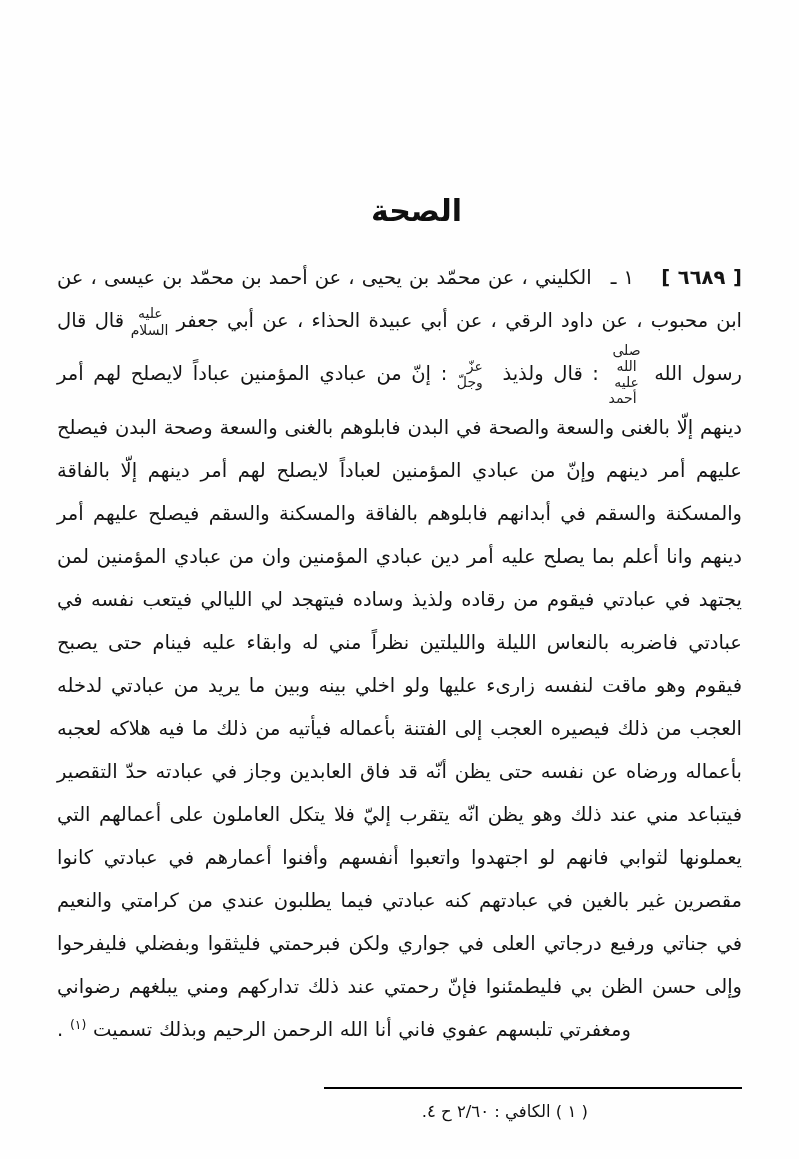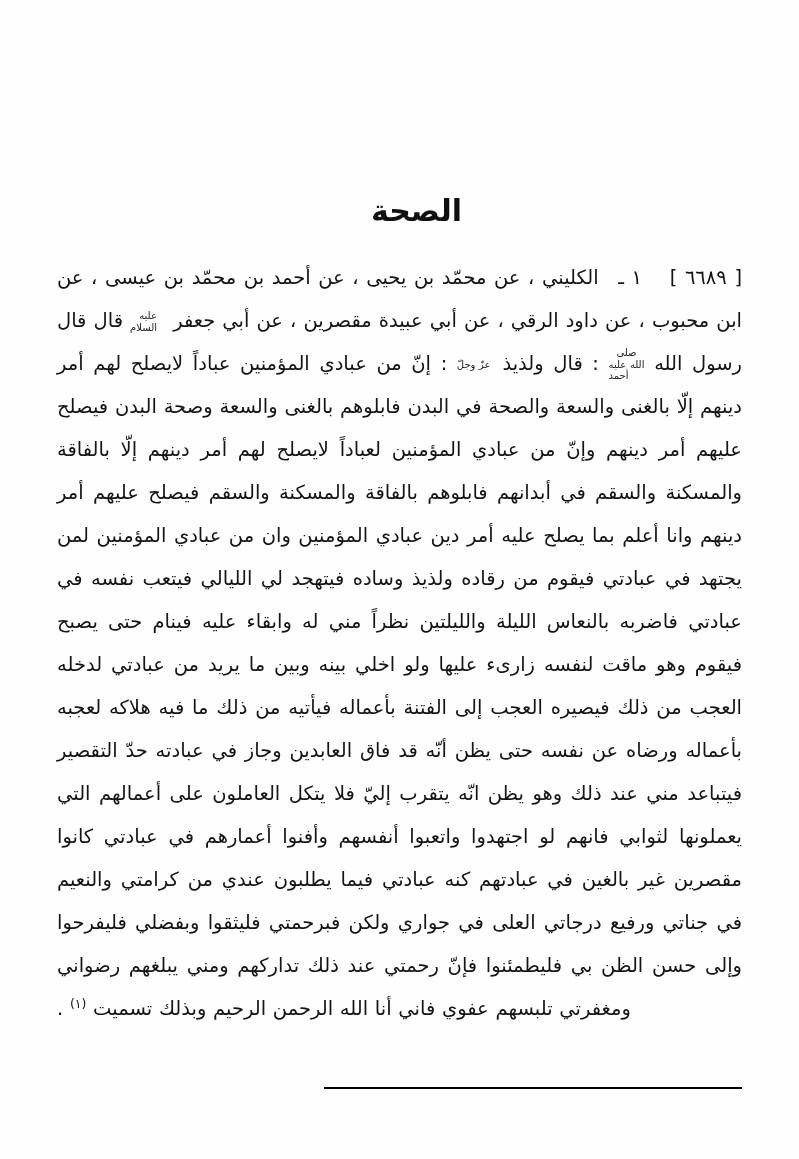--- a/index.html
+++ b/index.html
@@ -36,28 +36,29 @@
     direction: rtl;
     text-align: justify;
     text-align-last: left;       
     font-size: 19.5px;
     line-height: 43px;
     word-spacing: 0.5px;
   }
   .hadith-id {
     margin-left: 20px;           
     white-space: nowrap;
+    font-weight: bold;
   }
   .hadith-seq {
     margin-left: 12px;
   }
   .honorific {
     display: inline-block;
     width: 36px;
-    font-size: 10px;
+    font-size: 14px;
     line-height: 1.15;
     text-align: center;
     vertical-align: middle;
     color: #1c1c1c;
   }
   .footnote-ref {
     font-size: 12.5px;
     vertical-align: super;
     line-height: 0;
   }
@@ -83,29 +84,30 @@
 </head>
 <body>
 
 <div class="page">
 
   <h1 class="page-title">الصحة</h1>
 
   <div class="hadith-body">
     <span class="hadith-id">[ ٦٦٨٩ ]</span>
     <span class="hadith-seq">١ ـ</span>
-    <span>الكليني ، عن محمّد بن يحيى ، عن أحمد بن محمّد بن عيسى ، عن ابن محبوب ، عن داود الرقي ، عن أبي عبيدة مقصرين ، عن أبي جعفر</span>
+    <span>الكليني ، عن محمّد بن يحيى ، عن أحمد بن محمّد بن عيسى ، عن ابن محبوب ، عن داود الرقي ، عن أبي عبيدة الحذاء ، عن أبي جعفر</span>
     <span class="honorific">عليه السلام</span>
     <span>قال قال رسول الله</span>
     <span class="honorific">صلى الله عليه أحمد</span>
     <span>:</span>
     <span>قال ولذيذ</span>
     <span class="honorific">عزّ وجلّ</span>
     <span>:</span>
     <span>إنّ من عبادي المؤمنين عباداً لايصلح لهم أمر دينهم إلّا بالغنى والسعة والصحة في البدن فابلوهم بالغنى والسعة وصحة البدن فيصلح عليهم أمر دينهم وإنّ من عبادي المؤمنين لعباداً لايصلح لهم أمر دينهم إلّا بالفاقة والمسكنة والسقم في أبدانهم فابلوهم بالفاقة والمسكنة والسقم فيصلح عليهم أمر دينهم وانا أعلم بما يصلح عليه أمر دين عبادي المؤمنين وان من عبادي المؤمنين لمن يجتهد في عبادتي فيقوم من رقاده ولذيذ وساده فيتهجد لي الليالي فيتعب نفسه في عبادتي فاضربه بالنعاس الليلة والليلتين نظراً مني له وابقاء عليه فينام حتى يصبح فيقوم وهو ماقت لنفسه زارىء عليها ولو اخلي بينه وبين ما يريد من عبادتي لدخله العجب من ذلك فيصيره العجب إلى الفتنة بأعماله فيأتيه من ذلك ما فيه هلاكه لعجبه بأعماله ورضاه عن نفسه حتى يظن أنّه قد فاق العابدين وجاز في عبادته حدّ التقصير فيتباعد مني عند ذلك وهو يظن انّه يتقرب إليّ فلا يتكل العاملون على أعمالهم التي يعملونها لثوابي فانهم لو اجتهدوا واتعبوا أنفسهم وأفنوا أعمارهم في عبادتي كانوا مقصرين غير بالغين في عبادتهم كنه عبادتي فيما يطلبون عندي من كرامتي والنعيم في جناتي ورفيع درجاتي العلى في جواري ولكن فبرحمتي فليثقوا وبفضلي فليفرحوا وإلى حسن الظن بي فليطمئنوا فإنّ رحمتي عند ذلك تداركهم ومني يبلغهم رضواني ومغفرتي تلبسهم عفوي فاني أنا الله الرحمن الرحيم وبذلك تسميت</span>
     <sup class="footnote-ref">(١)</sup>
     <span>.</span>
   </div>
 
   <div class="footnote-rule"></div>
 
+  <div class="footnote-line">( ١ ) الكافي : ٢/٦٠ ح ٤.</div>
 
 </div>
 
 </body></html>

